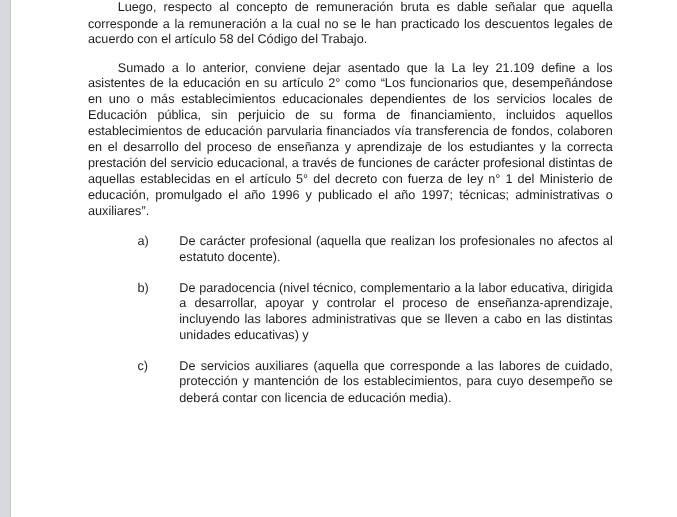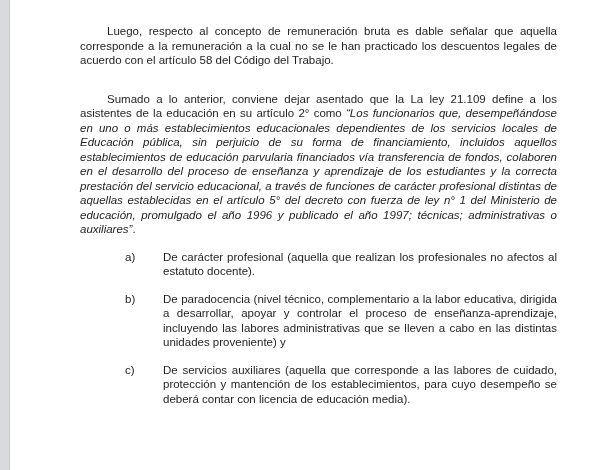--- a/index.html
+++ b/index.html
@@ -32,24 +32,22 @@
   }
   .doc-content p {
     margin: 0 0 11px 0;
   }
   p.para-continuation {
     margin-top: 2px;
     text-indent: 0;
   }
   p.para-indented {
     text-indent: 27px;
-    margin-top: 24px;
   }
   .quote-italic {
-    font-style: italic;
   }
   .functions-list {
     margin-top: 13px;
   }
   .list-item {
     display: flex;
     margin: 0 0 13px 45px;
   }
   .list-item-label {
     flex: none;
@@ -77,21 +75,21 @@
 
   <section class="functions-list">
 
     <div class="list-item">
       <span class="list-item-label">a)</span>
       <span class="list-item-text">De carácter profesional (aquella que realizan los profesionales no afectos al estatuto docente).</span>
     </div>
 
     <div class="list-item">
       <span class="list-item-label">b)</span>
-      <span class="list-item-text">De paradocencia (nivel técnico, complementario a la labor educativa, dirigida a desarrollar, apoyar y controlar el proceso de enseñanza-aprendizaje, incluyendo las labores administrativas que se lleven a cabo en las distintas unidades proveniente) y</span>
+      <span class="list-item-text">De paradocencia (nivel técnico, complementario a la labor educativa, dirigida a desarrollar, apoyar y controlar el proceso de enseñanza-aprendizaje, incluyendo las labores administrativas que se lleven a cabo en las distintas unidades educativas) y</span>
     </div>
 
     <div class="list-item">
       <span class="list-item-label">c)</span>
       <span class="list-item-text">De servicios auxiliares (aquella que corresponde a las labores de cuidado, protección y mantención de los establecimientos, para cuyo desempeño se deberá contar con licencia de educación media).</span>
     </div>
 
   </section>
 
 </main>

